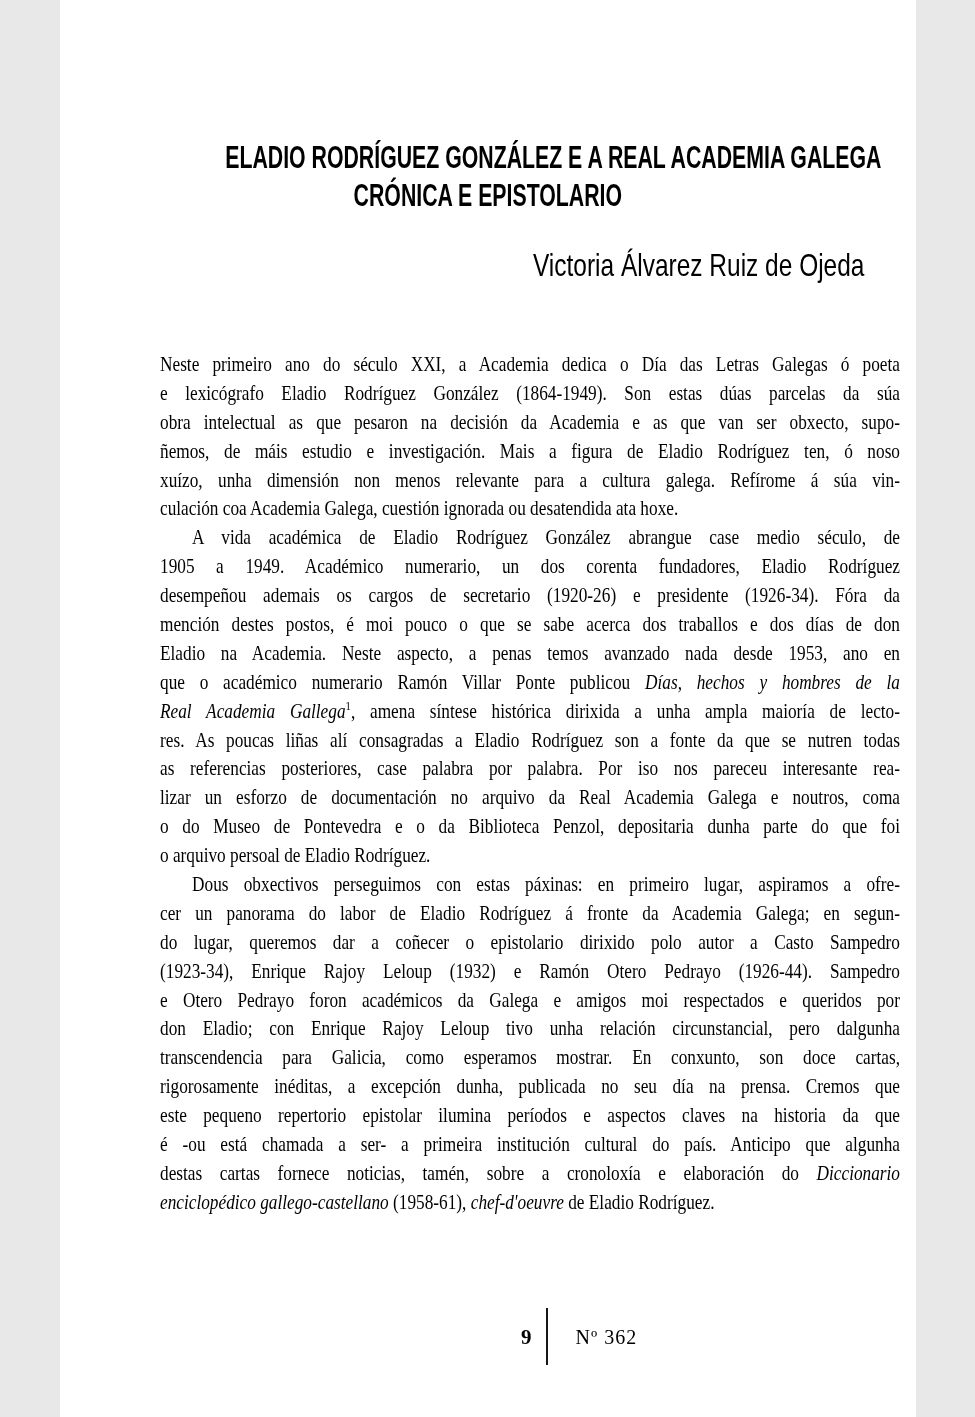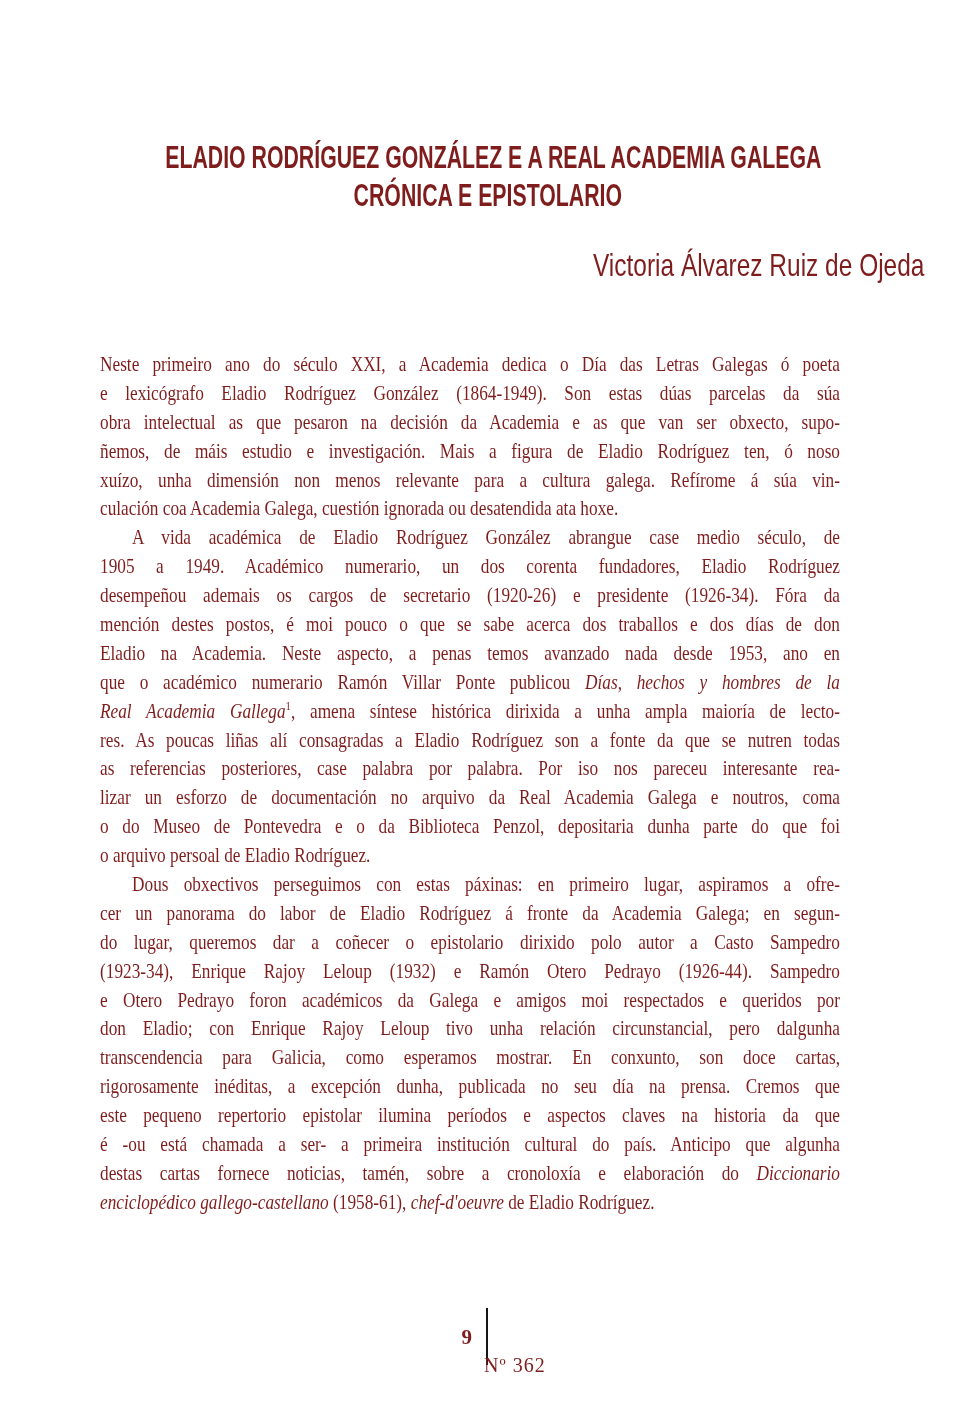--- a/index.html
+++ b/index.html
@@ -1,22 +1,22 @@
 <!DOCTYPE html>
 <html><head>
 <meta charset="utf-8">
 <style>
   html, body { margin: 0; padding: 0; background: #e8e8e8; }
   .page {
     position: relative;
-    width: 975px;
+    width: 856px;
     height: 1417px;
     margin: 0 auto;
     background: #ffffff;
-    color: #7f1d1d;
+    color: #000000;
     overflow: hidden;
   }
 
   
   .title-line {
     position: absolute;
     left: 0;
     width: 100%;
     text-align: center;
     white-space: nowrap;
@@ -105,26 +105,25 @@
   .footer-divider {
     position: absolute;
     left: 486px;
     top: 0;
     bottom: 0;
     width: 2px;
     background: #161616;
   }
   .issue {
     position: absolute;
-    left: 484px;
+    left: 516px;
     top: 50%;
     transform: translateY(-50%);
     font-size: 20px;
     letter-spacing: 1px;
-    margin-top: 28px;
   }
 </style>
 </head>
 <body>
 
 <div class="page">
 
   <div class="title-line t-l1">
     <span class="cond title-text">ELADIO RODRÍGUEZ GONZÁLEZ E A REAL ACADEMIA GALEGA</span>
   </div>

